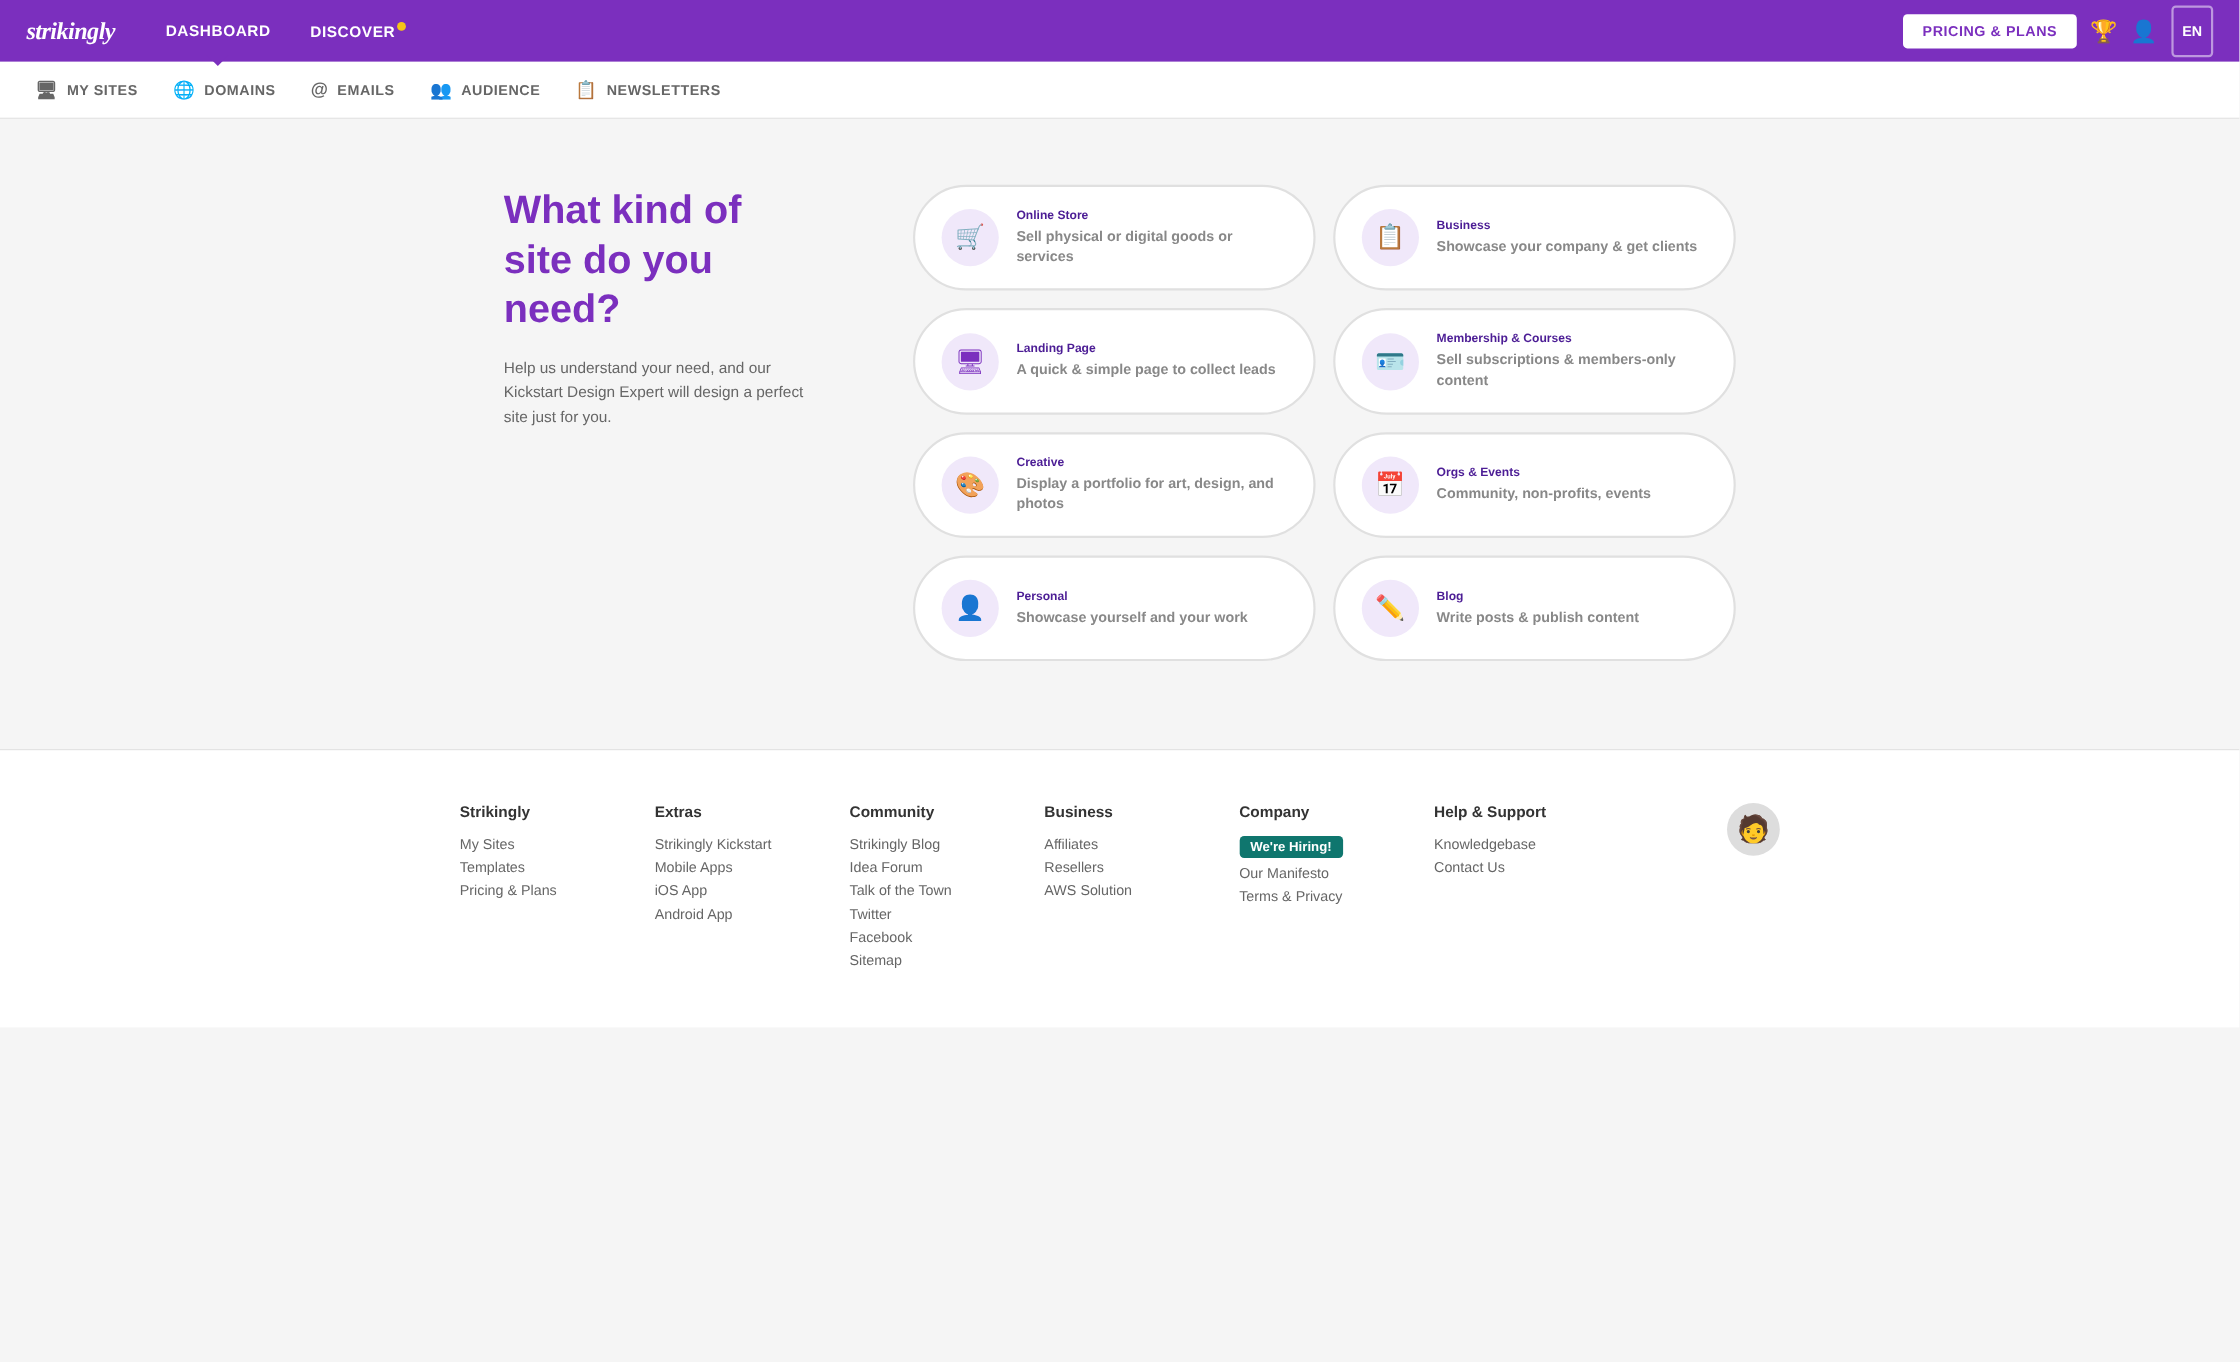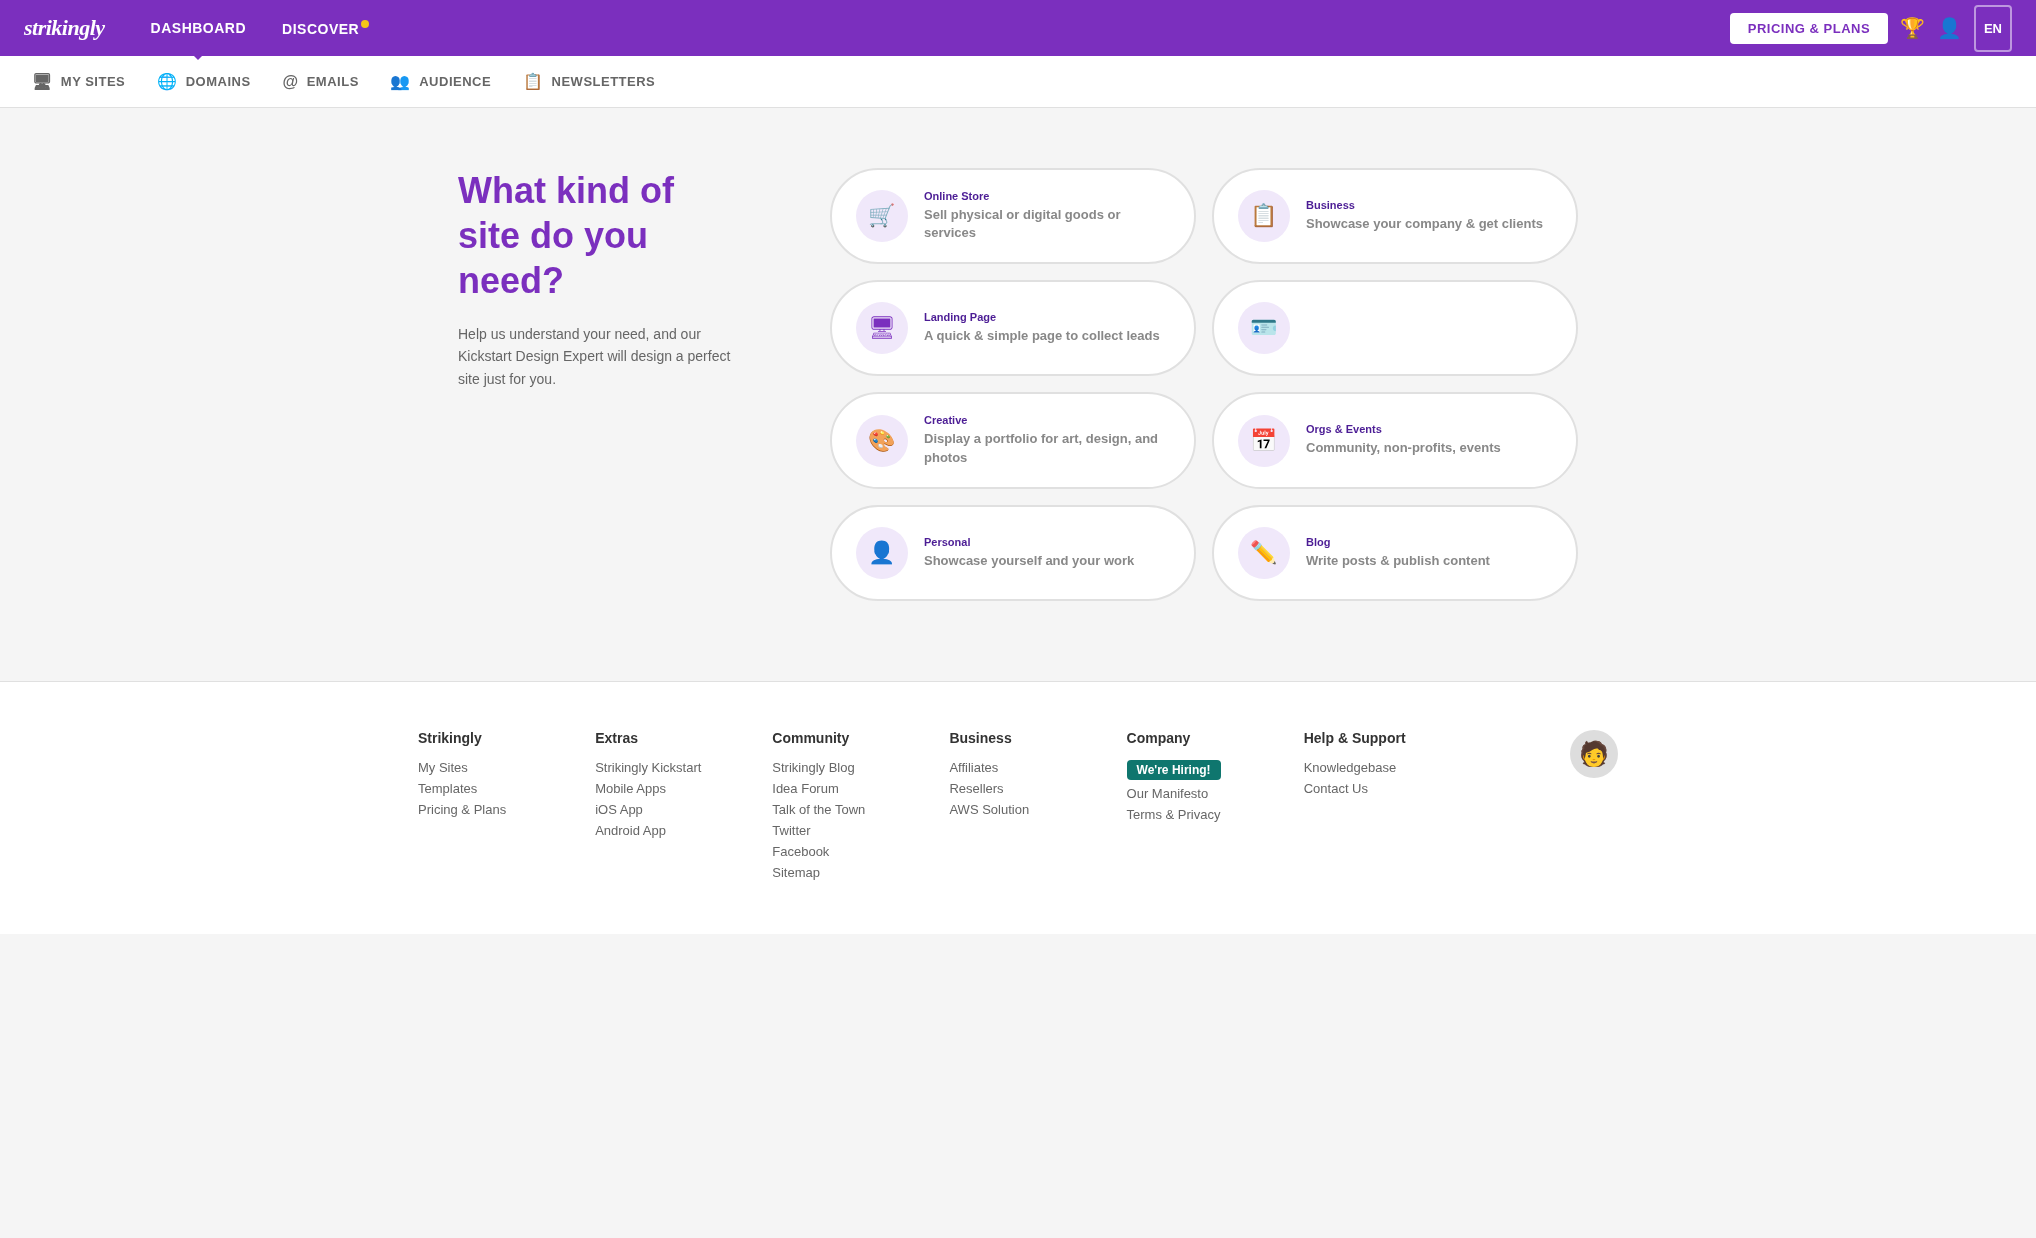--- a/index.html
+++ b/index.html
@@ -300,20 +300,24 @@
   </div>
       <div class="site-card">
     <div class="card-icon-wrap">🖥</div>
     <div class="card-text-wrap">
       <div class="card-title">Landing Page</div>
       <div class="card-desc">A quick &amp; simple page to collect leads</div>
     </div>
   </div>
       <div class="site-card">
     <div class="card-icon-wrap">🪪</div>
+    <div class="card-text-wrap">
+      <div class="card-title">Membership &amp; Courses</div>
+      <div class="card-desc">Sell subscriptions &amp; members-only content</div>
+    </div>
   </div>
       <div class="site-card">
     <div class="card-icon-wrap">🎨</div>
     <div class="card-text-wrap">
       <div class="card-title">Creative</div>
       <div class="card-desc">Display a portfolio for art, design, and photos</div>
     </div>
   </div>
       <div class="site-card">
     <div class="card-icon-wrap">📅</div>

